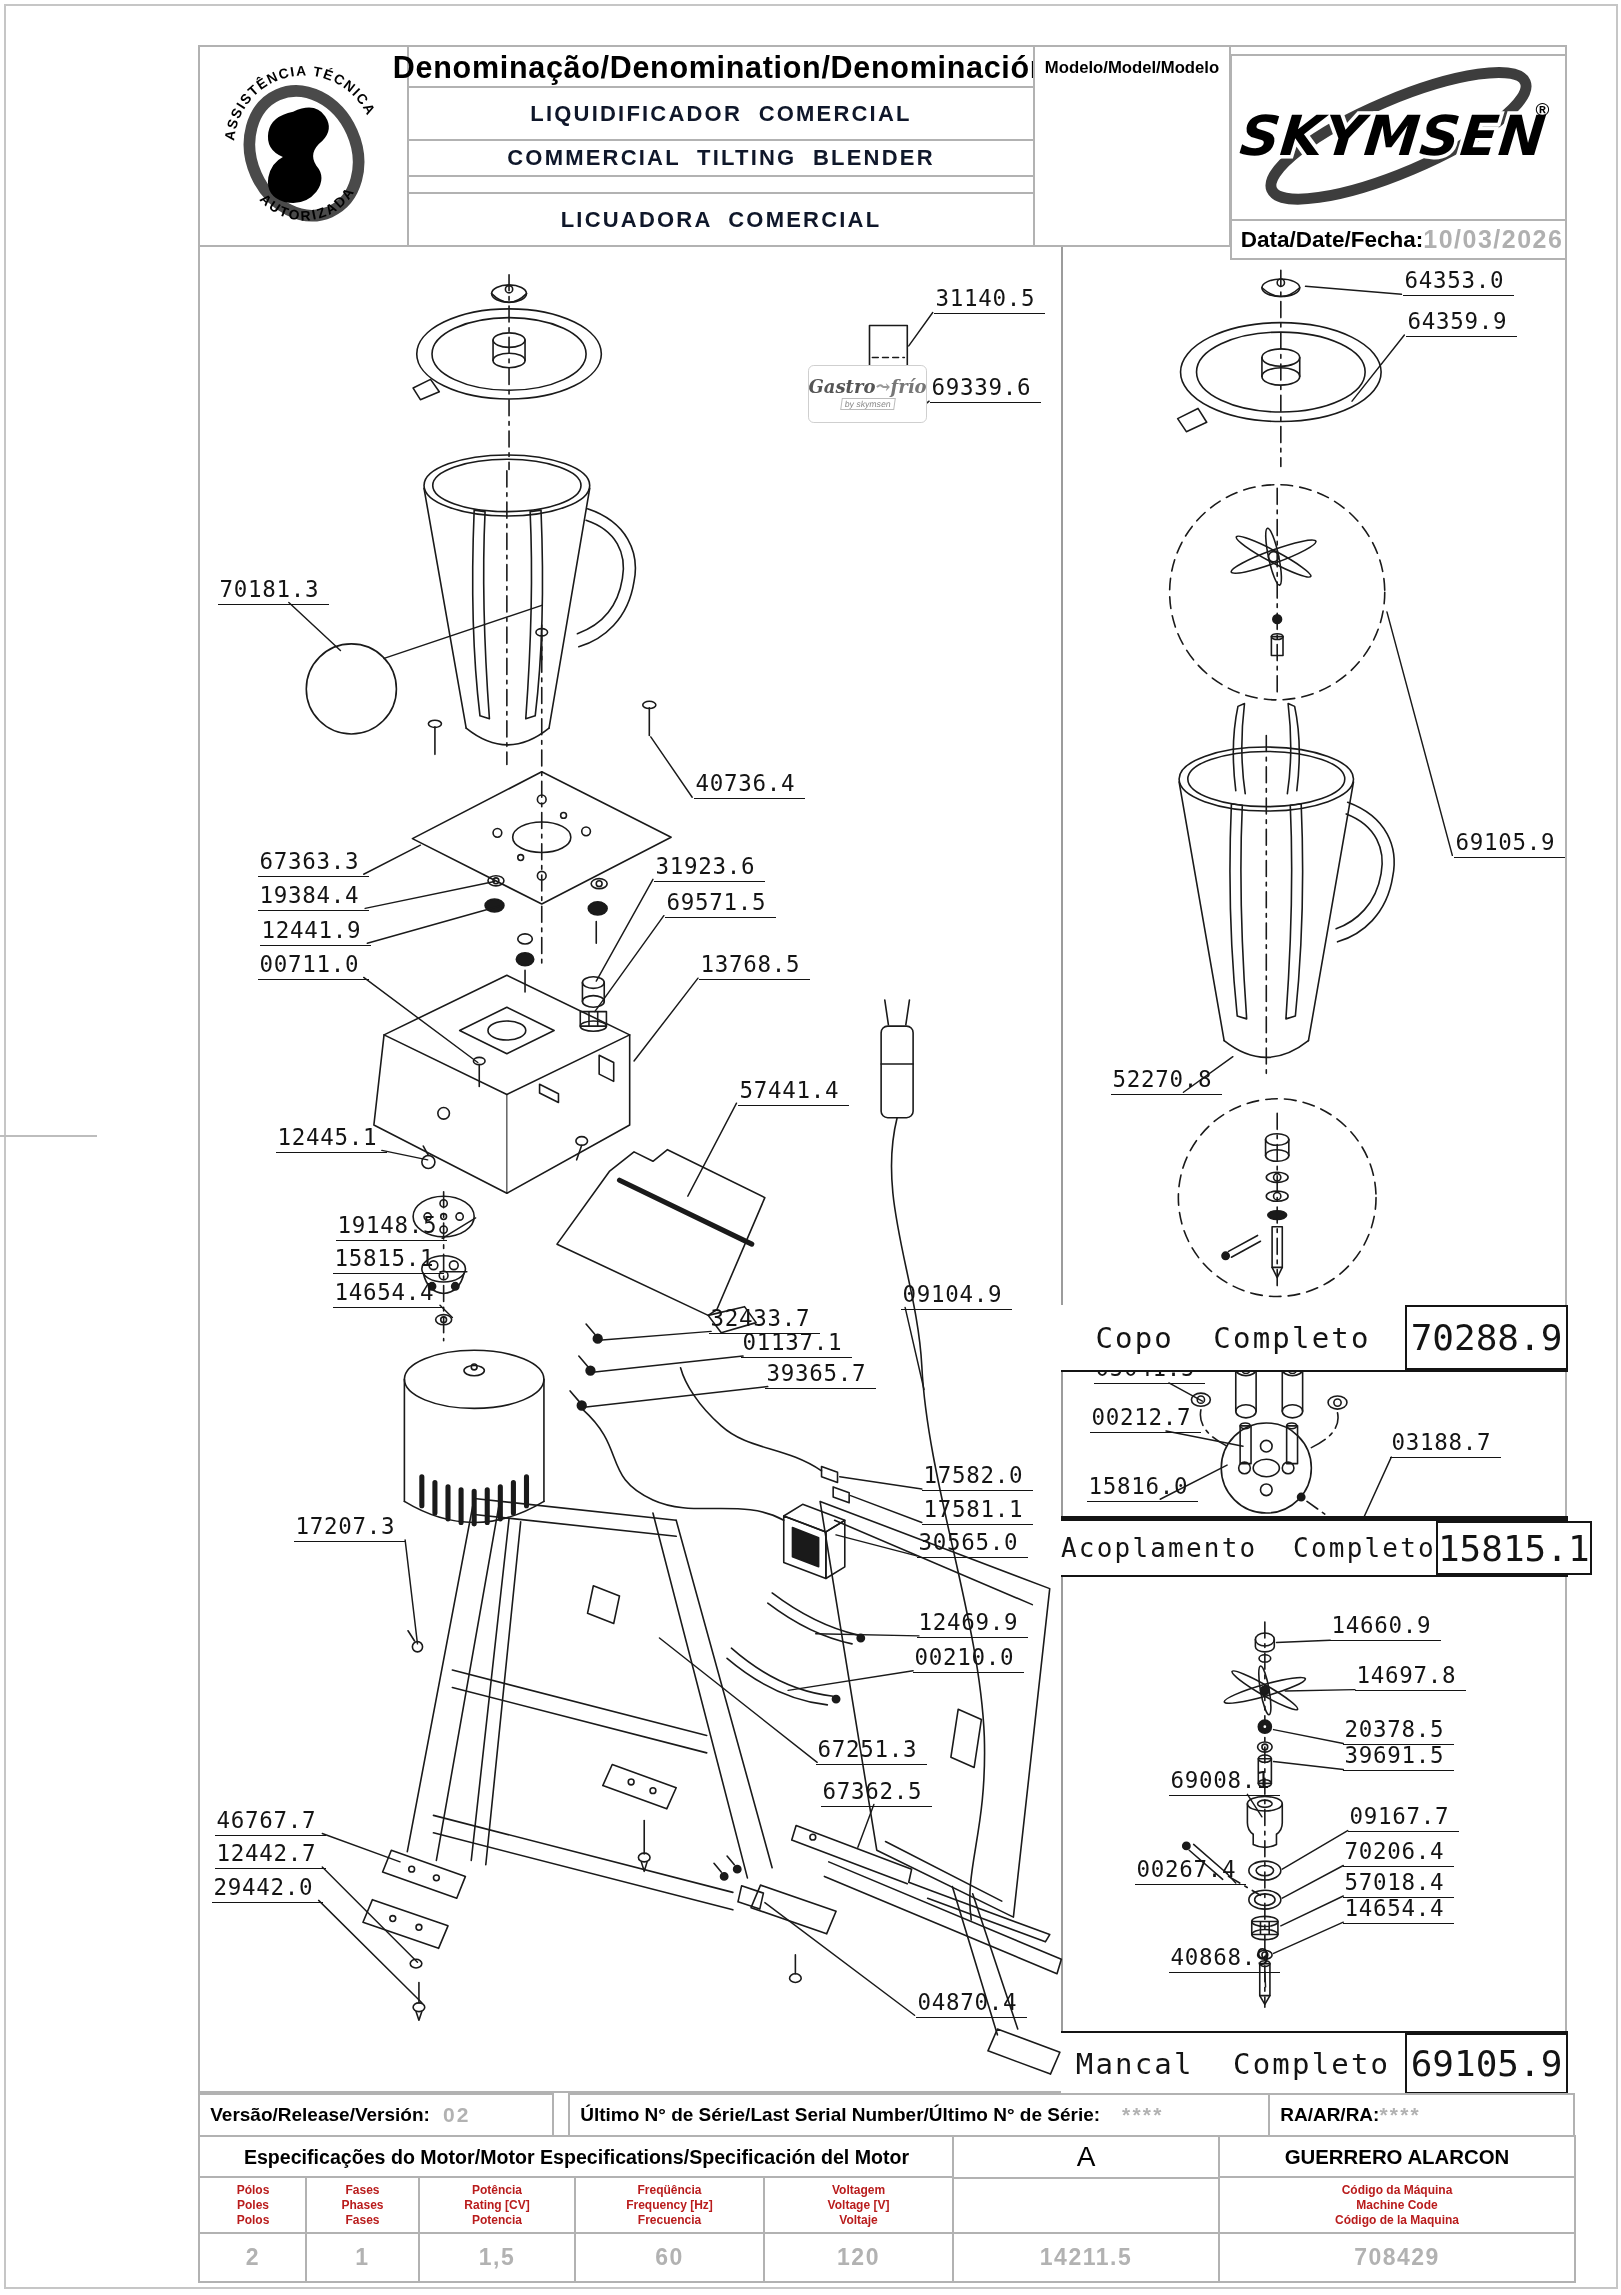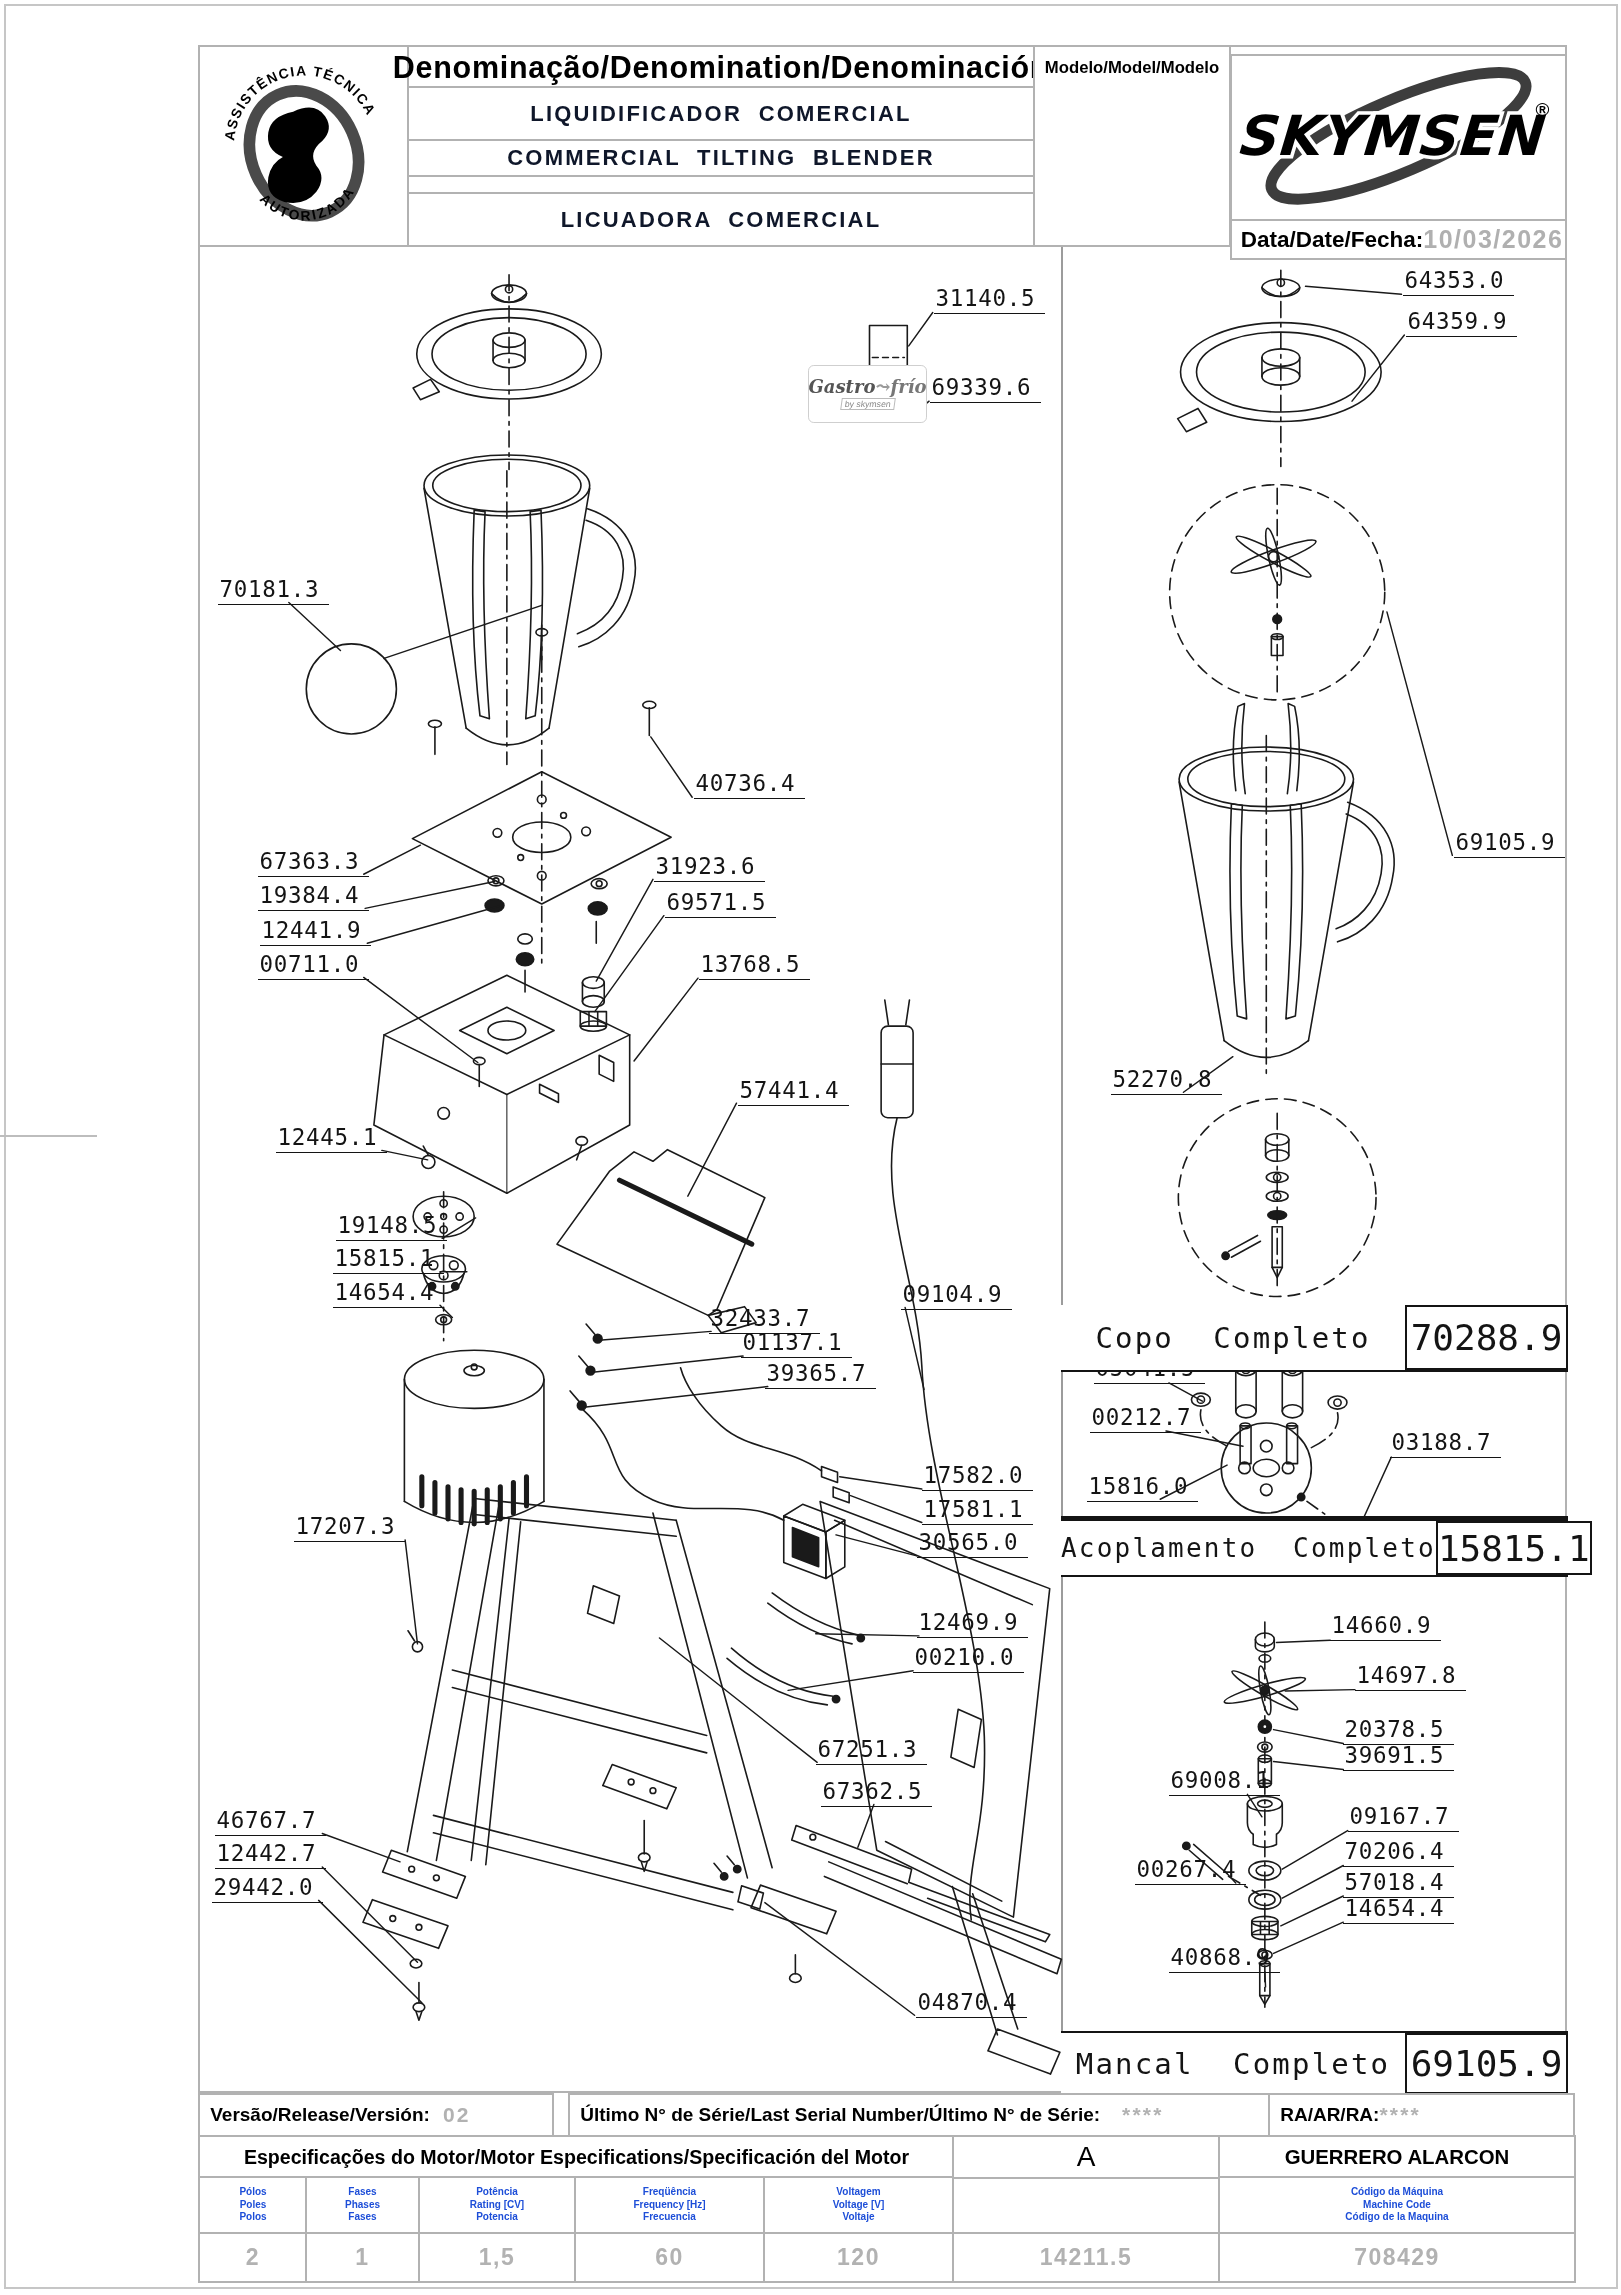--- a/index.html
+++ b/index.html
@@ -17,21 +17,21 @@
   
   .pl{position:absolute;font-family:"DejaVu Sans Mono","Liberation Mono",monospace;font-size:22.5px;color:#141414;border-bottom:1.5px solid #141414;padding:0 10.2px 2.2px 1.5px;letter-spacing:0.7px;white-space:nowrap;background:transparent;}
   
   .band{position:absolute;left:1061px;width:507px;display:flex;box-sizing:border-box;background:#fff;}
   .band-title{flex:1;display:flex;align-items:center;justify-content:center;font-family:"DejaVu Sans Mono","Liberation Mono",monospace;font-size:29px;color:#141414;letter-spacing:2.2px;white-space:pre;}
   .band-code{width:163px;border:2.9px solid #141414;box-sizing:border-box;display:flex;align-items:center;justify-content:center;font-family:"DejaVu Sans Mono","Liberation Mono",monospace;font-size:36px;color:#141414;}
   
   .f-label{font-size:19px;font-weight:bold;color:#000;}
   .f-value{font-size:21px;font-weight:bold;color:#b2b2b2;letter-spacing:2.2px;}
   .spec-title{font-size:19.6px;font-weight:bold;color:#000;}
-  .spec-head{font-size:10px;font-weight:bold;color:#1d4ed8;text-align:center;line-height:1.25;white-space:pre-line;}
+  .spec-head{font-size:12px;font-weight:bold;color:#b91c1c;text-align:center;line-height:1.25;white-space:pre-line;}
   .spec-val{font-size:23px;font-weight:bold;color:#b2b2b2;letter-spacing:1.5px;}
   .foldmark{position:absolute;left:0;top:1135px;width:97px;height:2.2px;background:#bdbdbd;}
   .drawsvg{position:absolute;left:0;top:0;width:1622px;height:2295px;}
   
   .badge{position:absolute;left:808px;top:365px;width:119px;height:58px;border:1.5px solid #cfcfcf;border-radius:5.8px;box-sizing:border-box;display:flex;flex-direction:column;align-items:center;justify-content:center;background:#fff;}
   .badge-main{font-family:"DejaVu Serif","Liberation Serif",serif;font-style:italic;font-weight:bold;font-size:18px;color:#555;line-height:1;}
   .badge-main .fr{color:#777;}
   .badge-sub{font-size:8.7px;color:#888;border:0.7px solid #bbb;padding:0 2.9px;margin-top:2.2px;transform:skewX(-8deg);}
 </style>
 </head>

